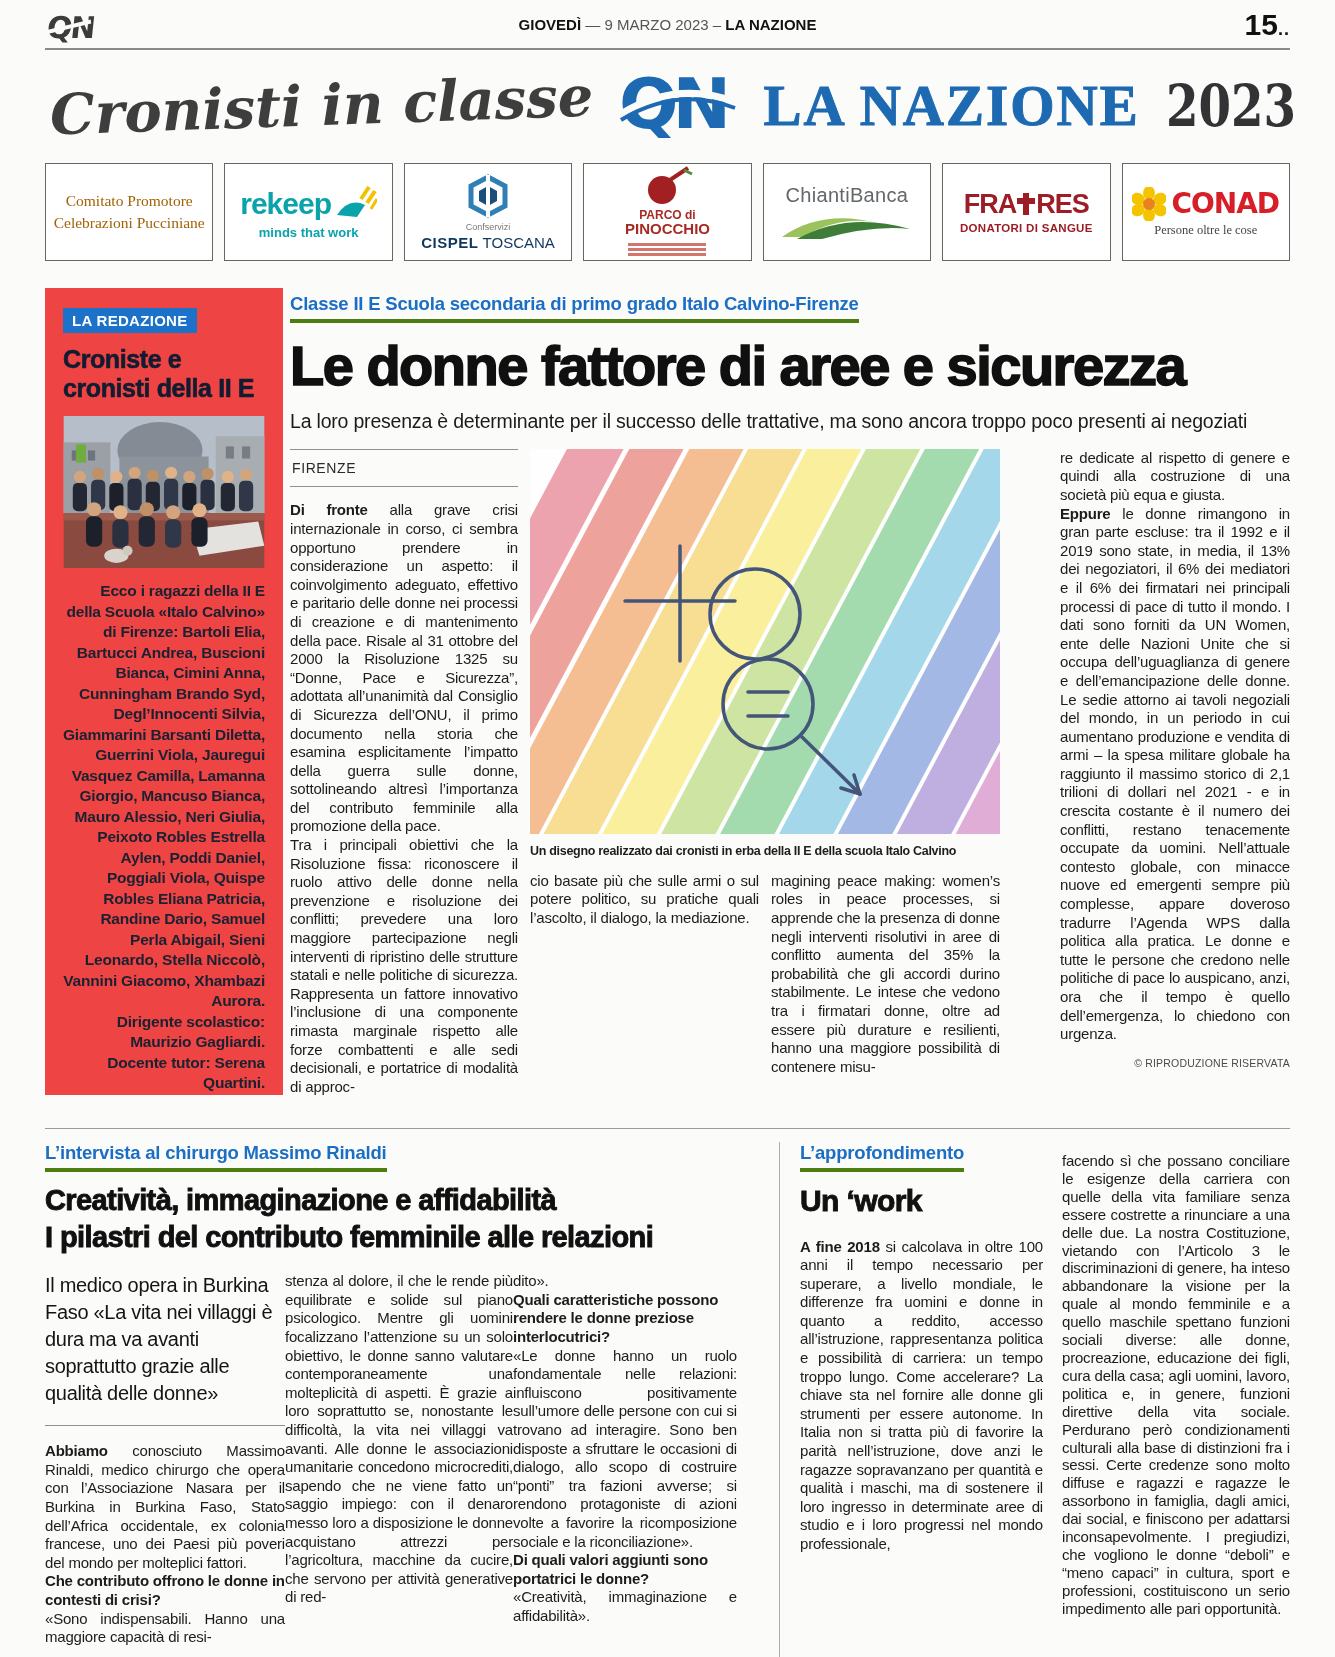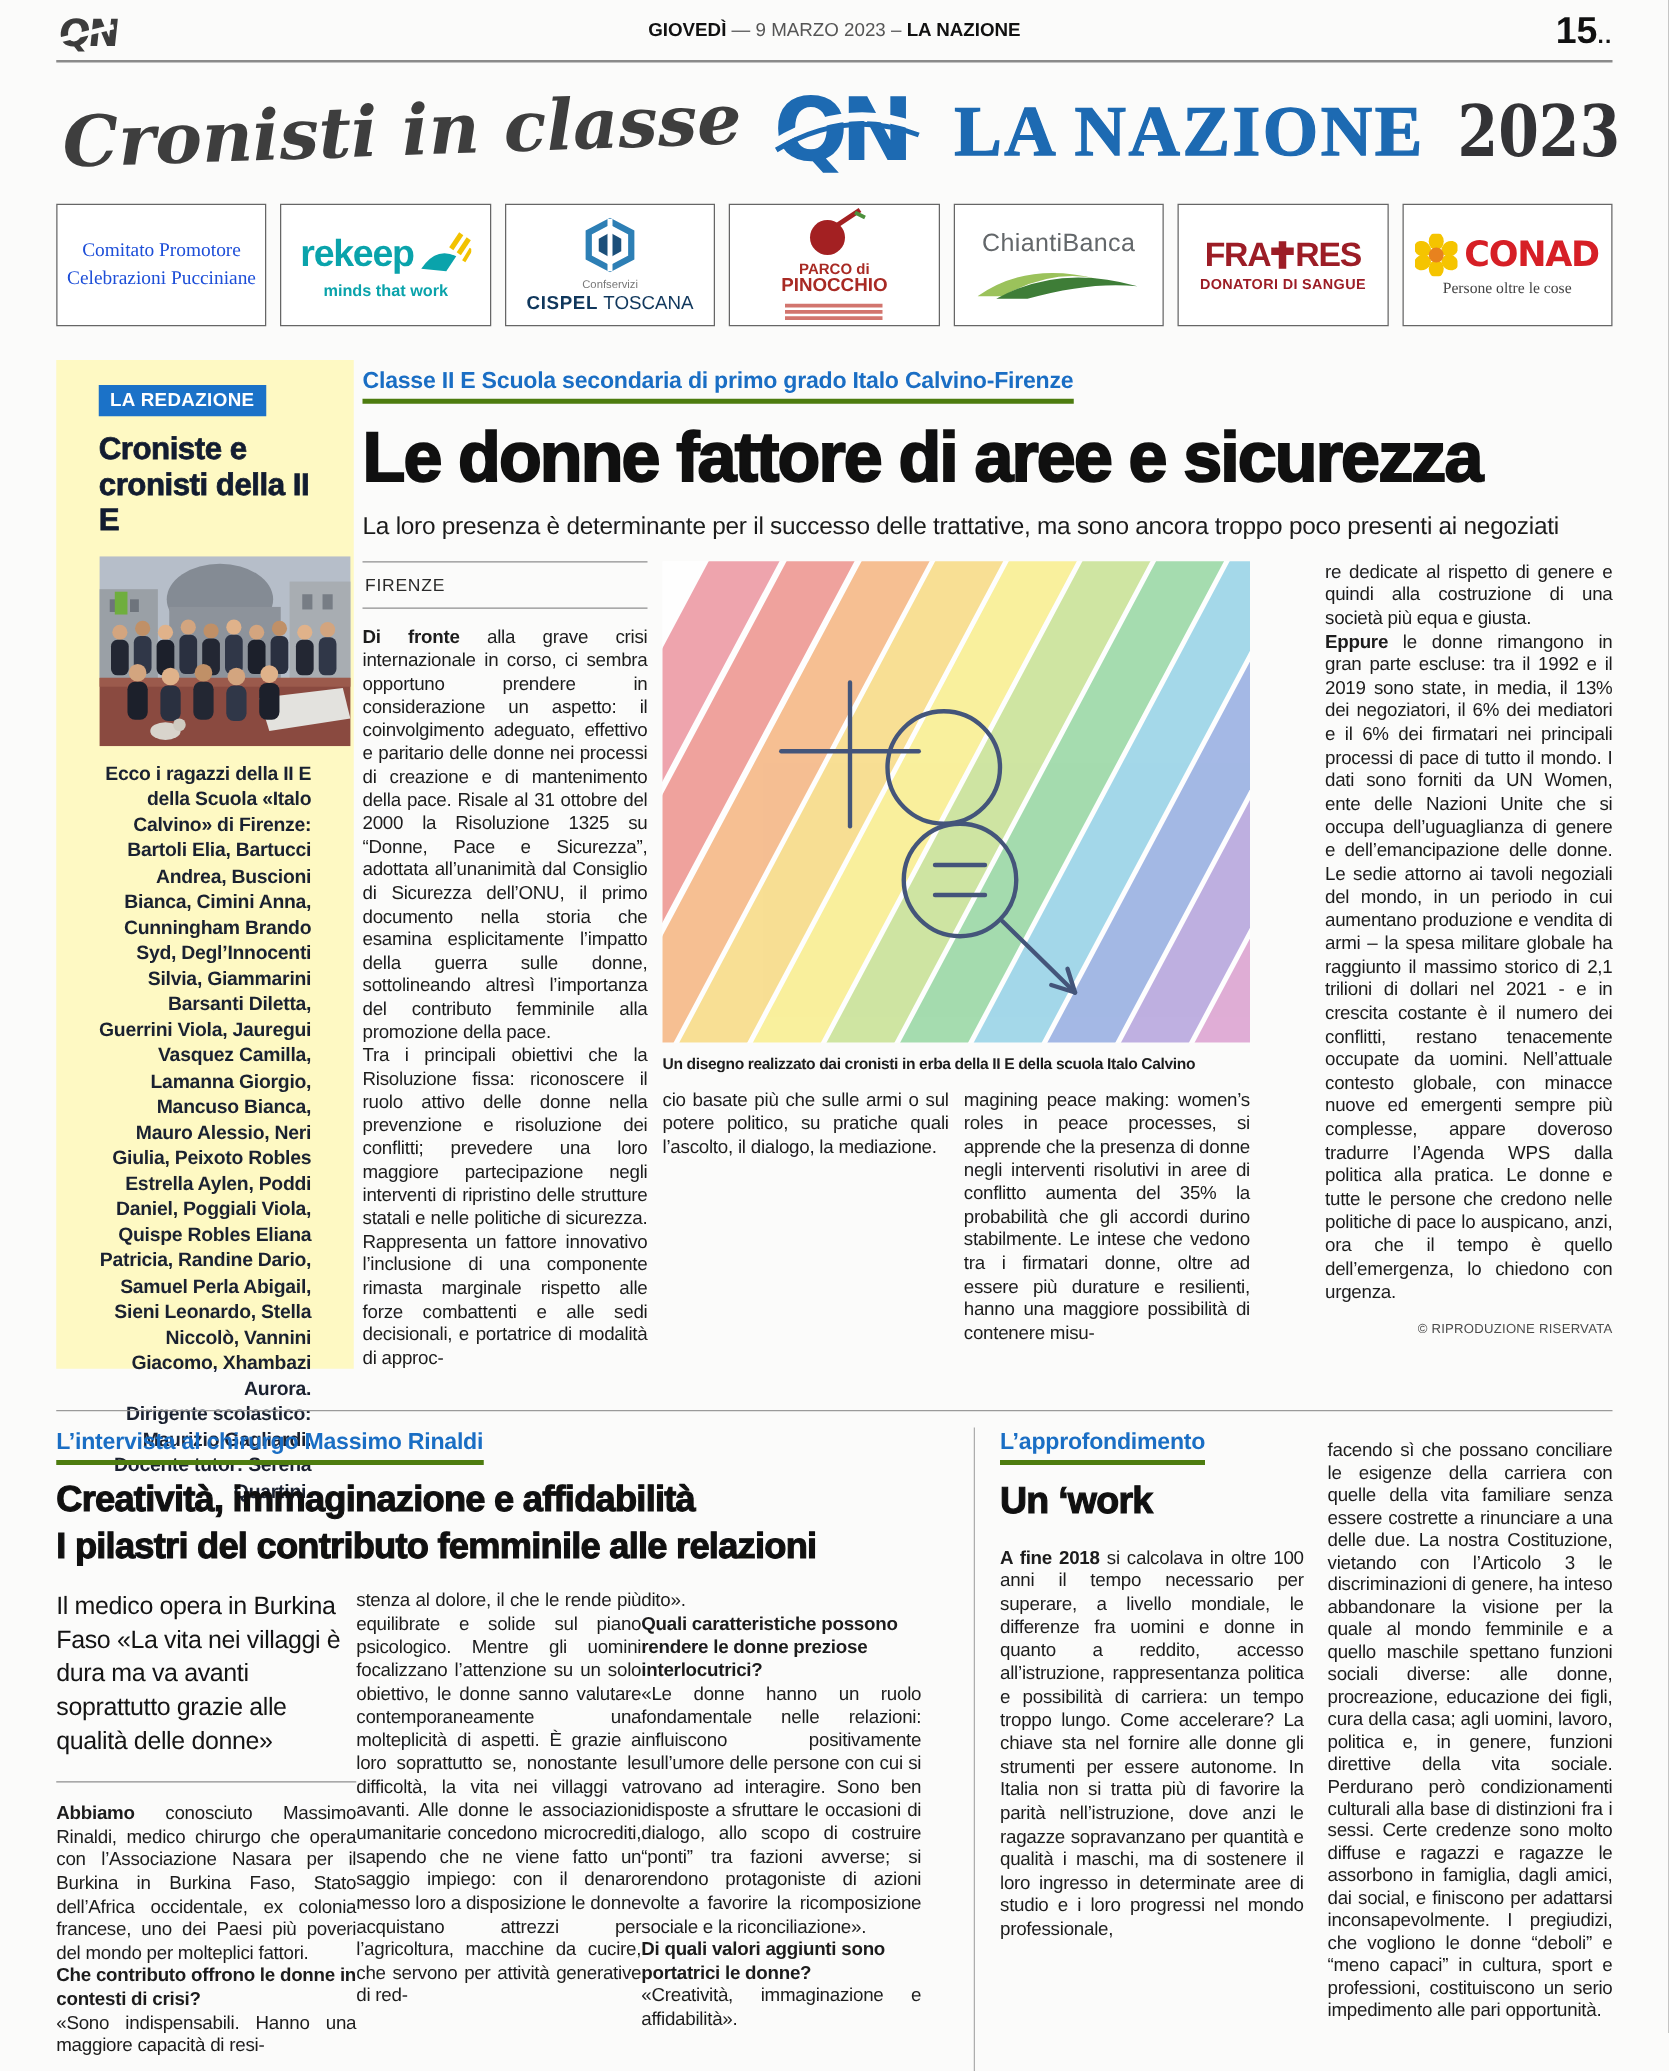--- a/index.html
+++ b/index.html
@@ -20,21 +20,21 @@
   .script-title{font-family:"DejaVu Serif","Liberation Serif",serif;font-style:italic;font-weight:bold;
                 font-size:56px;color:#3e3e3e;transform:rotate(-2deg);letter-spacing:0px;white-space:nowrap;}
   .qn-big{position:relative;display:inline-block;}
   .brand{font-family:"Liberation Serif","DejaVu Serif",serif;font-weight:bold;font-size:57px;color:#1d6ab2;
          letter-spacing:2px;white-space:nowrap;-webkit-text-stroke:1px #1d6ab2;}
   .year{font-family:"DejaVu Serif","Liberation Serif",serif;font-weight:bold;font-size:57px;color:#333336;
         transform:scaleX(.82);transform-origin:left;}
   
   .sponsors{position:absolute;left:45px;top:163px;width:1245px;height:98px;display:flex;gap:11px;}
   .sp{flex:1;border:1px solid #666;background:#fff;display:flex;flex-direction:column;align-items:center;justify-content:center;text-align:center;overflow:hidden;}
-  .sp-comitato{font-family:"Liberation Serif",serif;font-size:15.5px;color:#1d4ed8;line-height:1.45;}
+  .sp-comitato{font-family:"Liberation Serif",serif;font-size:15.5px;color:#a16207;line-height:1.45;}
   .rk-name{color:#0aa3ab;font-size:30px;font-weight:bold;letter-spacing:-1px;line-height:1;}
   .rk-tag{color:#0aa3ab;font-size:13px;margin-top:6px;font-weight:600;}
   .rk-row{display:flex;align-items:flex-end;gap:4px;}
   .cis-sub{font-size:9px;color:#777;margin-top:4px;}
   .cis-name{font-size:15px;color:#10375c;margin-top:2px;}
   .cis-name b{letter-spacing:.5px;}
   .pin-line1{color:#a82a24;font-weight:bold;font-size:12px;line-height:1;margin-top:3px;}
   .pin-line2{color:#a82a24;font-weight:bold;font-size:15px;line-height:1.1;}
   .pin-bars{margin-top:4px;}
   .pin-bars div{height:3px;background:#c7524a;margin:2px auto;width:78px;opacity:.8;}
@@ -42,21 +42,21 @@
   .fr-name{color:#9c1d26;font-weight:bold;font-size:27px;letter-spacing:-1px;display:flex;align-items:center;line-height:1;}
   .fr-cross{position:relative;width:18px;height:22px;margin:0 1px;}
   .fr-cross i{position:absolute;background:#9c1d26;}
   .fr-cross i:nth-child(1){left:6px;top:0;width:6px;height:22px;}
   .fr-cross i:nth-child(2){left:0;top:5px;width:18px;height:6px;}
   .fr-tag{color:#9c1d26;font-weight:bold;font-size:11.5px;margin-top:4px;letter-spacing:.3px;}
   .cn-row{display:flex;align-items:center;gap:5px;}
   .cn-name{color:#d61f26;font-weight:bold;font-size:28px;letter-spacing:-1px;font-family:"DejaVu Sans",sans-serif;}
   .cn-tag{font-family:"Liberation Serif",serif;font-size:12.5px;color:#444;margin-top:2px;}
   
-  .sidebar{position:absolute;left:45px;top:288px;width:238px;height:807px;background:#fef9c3;padding:20px 34px;box-sizing:border-box;}
+  .sidebar{position:absolute;left:45px;top:288px;width:238px;height:807px;background:#ef4444;padding:20px 18px;box-sizing:border-box;}
   .badge{display:inline-block;background:#1b72c8;color:#fff;font-weight:bold;font-size:15px;padding:4px 9px;letter-spacing:.3px;}
   .sb-title{font-size:25px;font-weight:bold;color:#121c30;line-height:1.14;margin-top:12px;letter-spacing:-.4px;-webkit-text-stroke:.6px #121c30;}
   .sb-photo{margin-top:14px;width:202px;height:152px;display:block;}
   .sb-text{margin-top:13px;font-size:15.5px;line-height:20.5px;color:#1a2130;font-weight:600;letter-spacing:-.2px;}
   .sb-text .para{text-align:right;}
   
   .main-art{position:absolute;left:290px;top:293px;width:1000px;}
   .kicker{display:inline-block;color:#1a6ec4;font-weight:bold;font-size:18.5px;letter-spacing:-.2px;
           border-bottom:4px solid #4d7c0f;padding-bottom:4px;}
   .main-headline{font-size:56px;font-weight:bold;color:#101010;letter-spacing:-1.5px;margin-top:14px;

